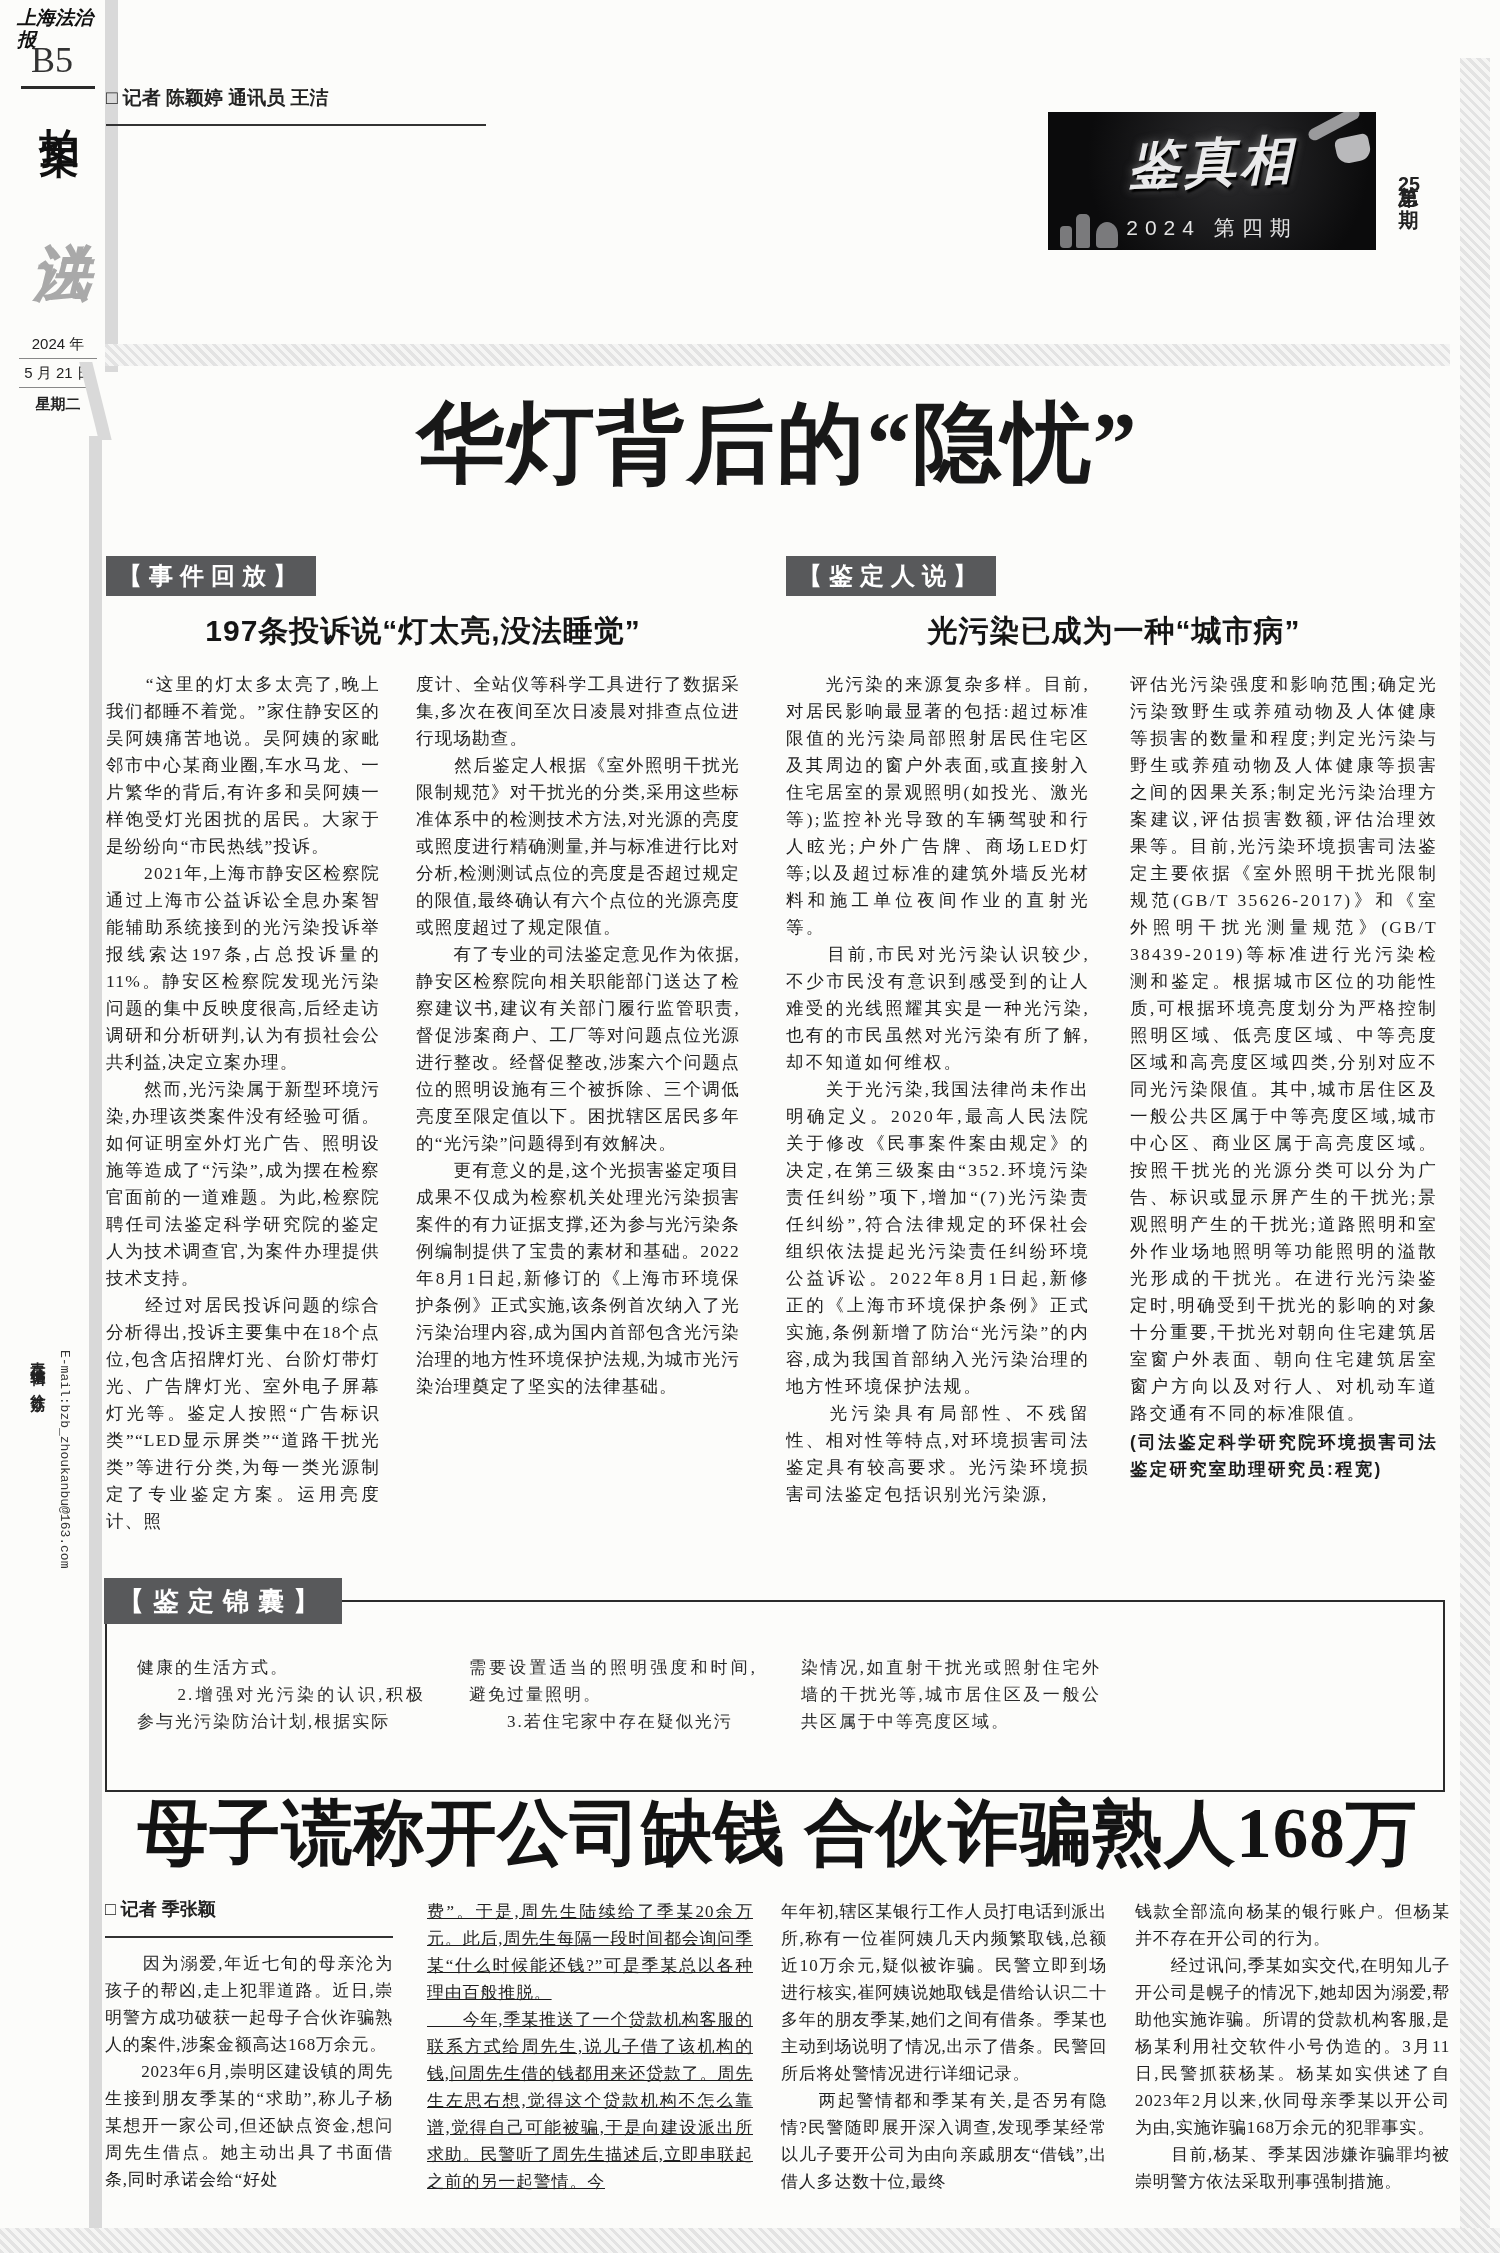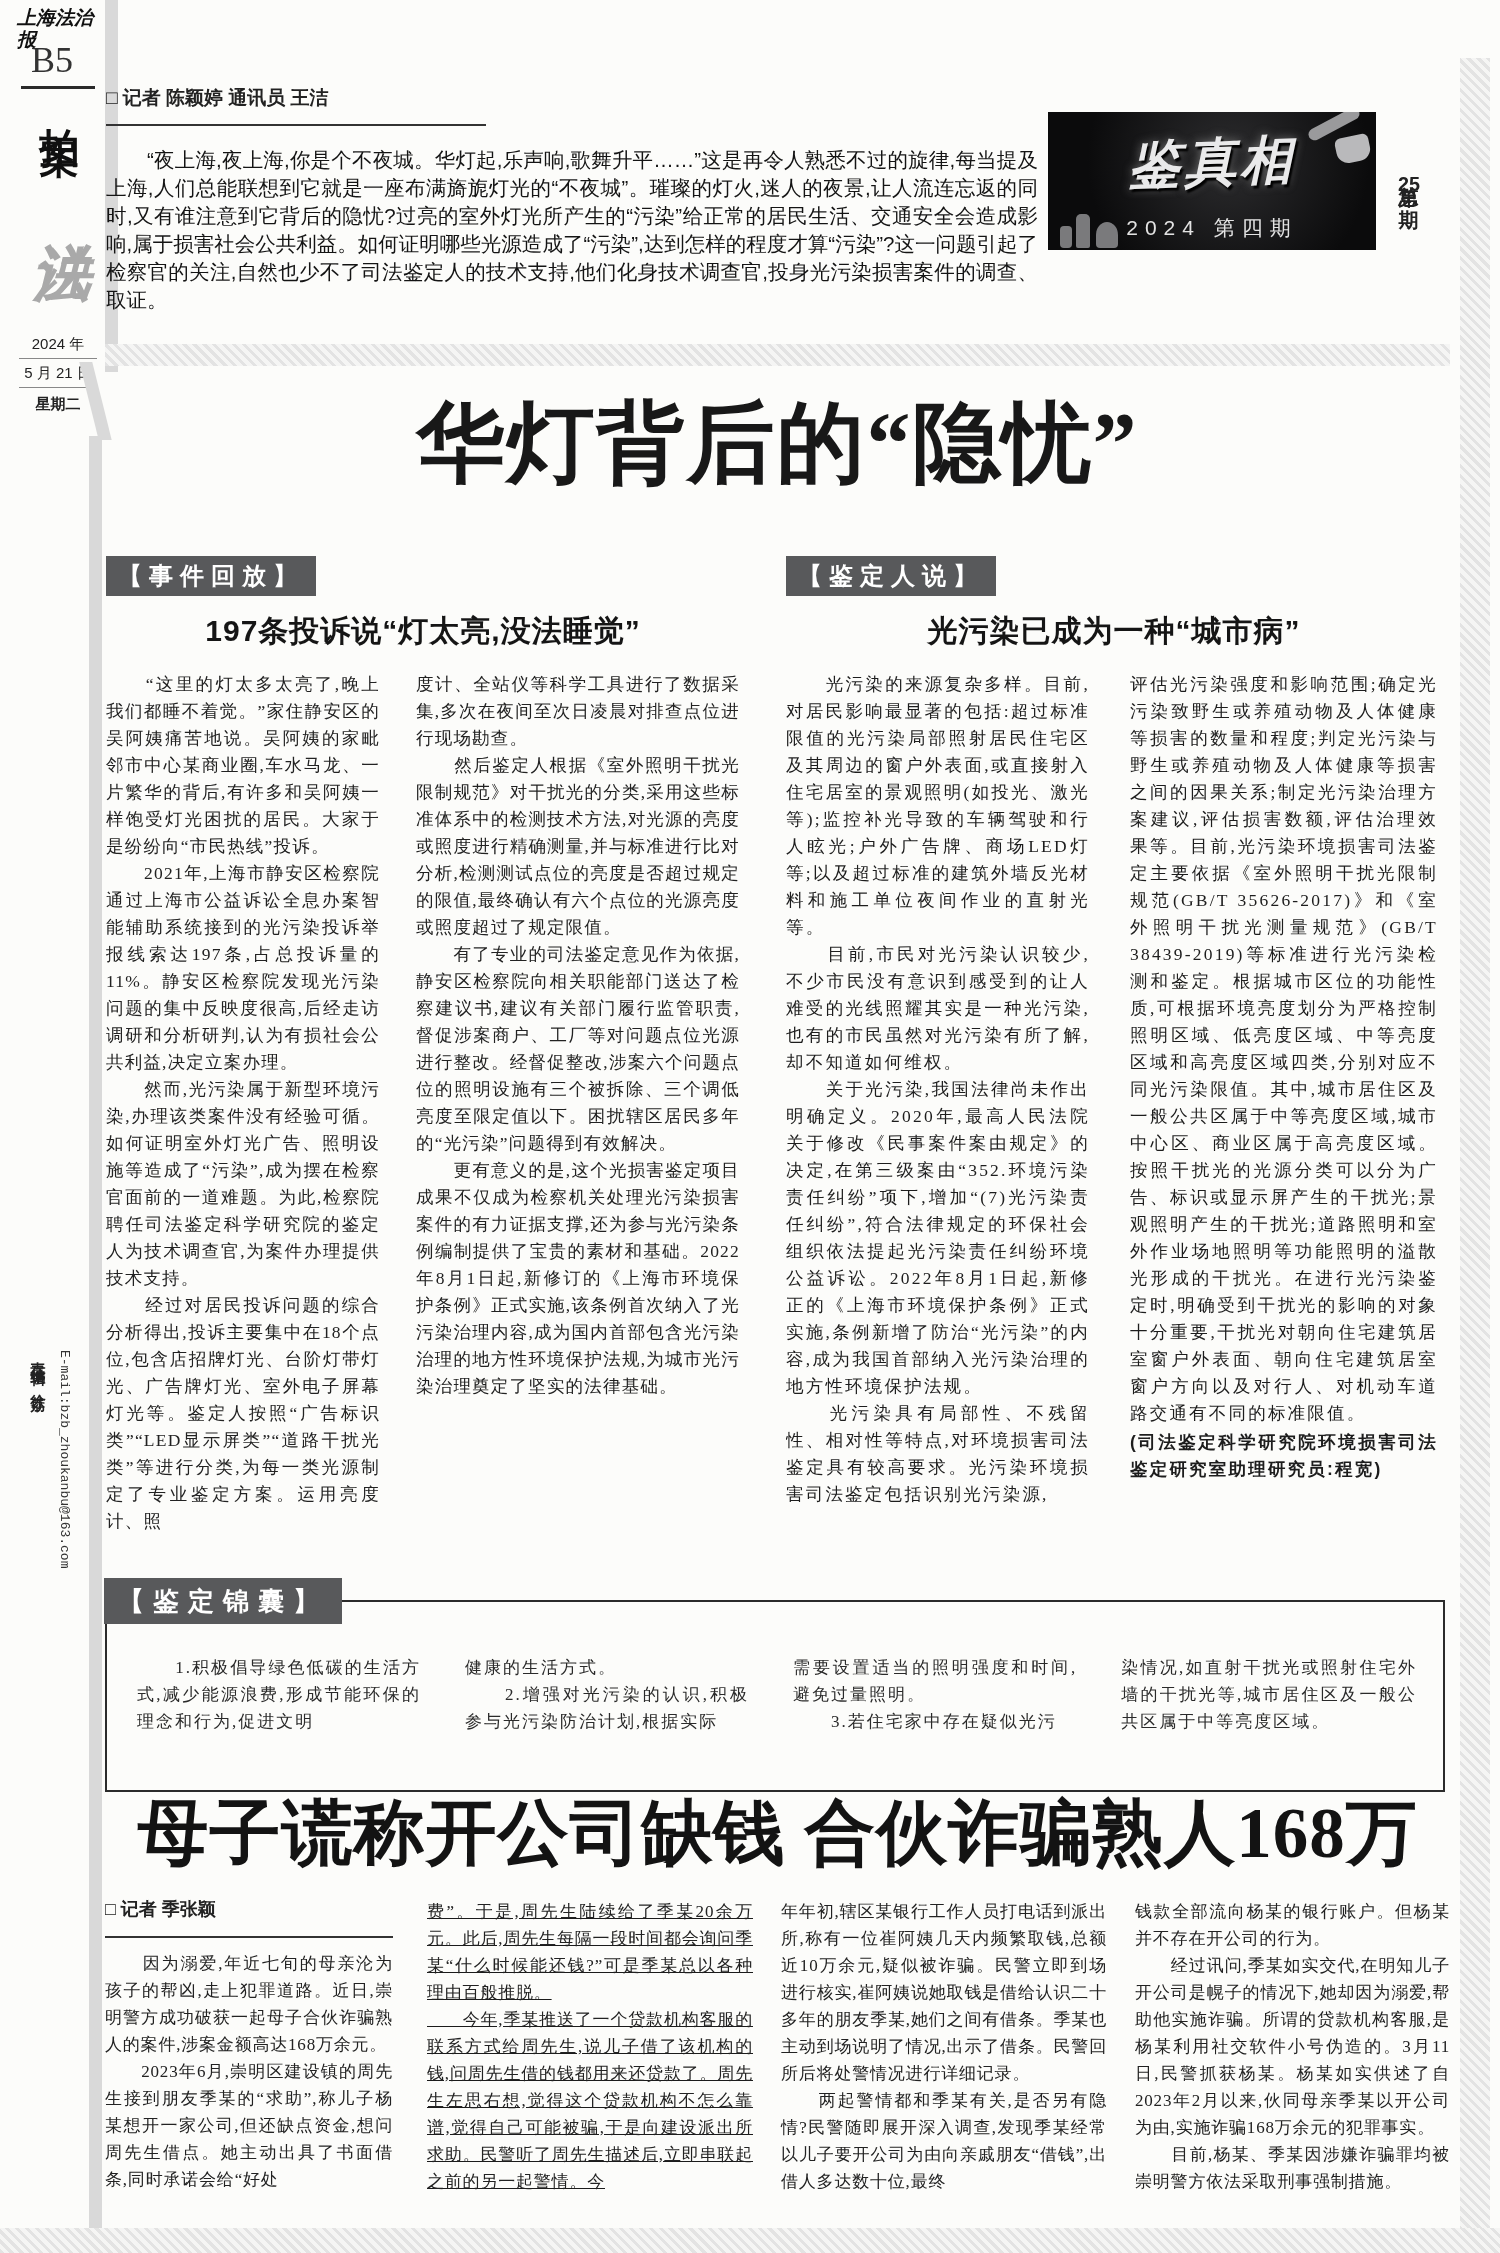--- a/index.html
+++ b/index.html
@@ -151,21 +151,20 @@
   </div>
 
   <div class="right-strip hatch"></div>
   <div class="issue-strip">
       <span>总第</span>
       <span class="num">25</span>
       <span>期</span>
     </div>
 
   <div class="lead-byline">□ 记者 陈颖婷  通讯员 王洁</div>
-  <p class="lead-intro">“夜上海,夜上海,你是个不夜城。华灯起,乐声响,歌舞升平……”这是再令人熟悉不过的旋律,每当提及上海,人们总能联想到它就是一座布满旖旎灯光的“不夜城”。璀璨的灯火,迷人的夜景,让人流连忘返的同时,又有谁注意到它背后的隐忧?过亮的室外灯光所产生的“污染”给正常的居民生活、交通安全会造成影响,属于损害社会公共利益。如何证明哪些光源造成了“污染”,达到怎样的程度才算“污染”?这一问题引起了检察官的关注,自然也少不了司法鉴定人的技术支持,他们化身技术调查官,投身光污染损害案件的调查、取证。</p>
 
   <div class="badge">
     <div class="bottle b1"></div>
     <div class="bottle b2"></div>
     <div class="bottle b3"></div>
     <div class="arm1"></div>
     <div class="arm2"></div>
     <div class="badge-title">鉴真相</div>
     <div class="badge-issue">2024 第四期</div>
   </div>
@@ -208,23 +207,20 @@
             <p>评估光污染强度和影响范围;确定光污染致野生或养殖动物及人体健康等损害的数量和程度;判定光污染与野生或养殖动物及人体健康等损害之间的因果关系;制定光污染治理方案建议,评估损害数额,评估治理效果等。目前,光污染环境损害司法鉴定主要依据《室外照明干扰光限制规范(GB/T 35626-2017)》和《室外照明干扰光测量规范》(GB/T 38439-2019)等标准进行光污染检测和鉴定。根据城市区位的功能性质,可根据环境亮度划分为严格控制照明区域、低亮度区域、中等亮度区域和高亮度区域四类,分别对应不同光污染限值。其中,城市居住区及一般公共区属于中等亮度区域,城市中心区、商业区属于高亮度区域。按照干扰光的光源分类可以分为广告、标识或显示屏产生的干扰光;景观照明产生的干扰光;道路照明和室外作业场地照明等功能照明的溢散光形成的干扰光。在进行光污染鉴定时,明确受到干扰光的影响的对象十分重要,干扰光对朝向住宅建筑居室窗户外表面、朝向住宅建筑居室窗户方向以及对行人、对机动车道路交通有不同的标准限值。</p>
           </div>
         <p class="attribution">(司法鉴定科学研究院环境损害司法鉴定研究室助理研究员:程宽)</p>
       </div>
     </div>
   </div>
 
   <div class="tips">
     <span class="tips-label">【鉴定锦囊】</span>
     <div class="tips-cols">
-      <div class="col t1">
-          <p>　　1.积极倡导绿色低碳的生活方式,减少能源浪费,形成节能环保的理念和行为,促进文明</p>
-        </div>
       <div class="col t2">
           <p>健康的生活方式。</p>
           <p>　　2.增强对光污染的认识,积极参与光污染防治计划,根据实际</p>
         </div>
       <div class="col t3">
           <p>需要设置适当的照明强度和时间,避免过量照明。</p>
           <p>　　3.若住宅家中存在疑似光污</p>
         </div>
       <div class="col t4">
           <p>染情况,如直射干扰光或照射住宅外墙的干扰光等,城市居住区及一般公共区属于中等亮度区域。</p>

